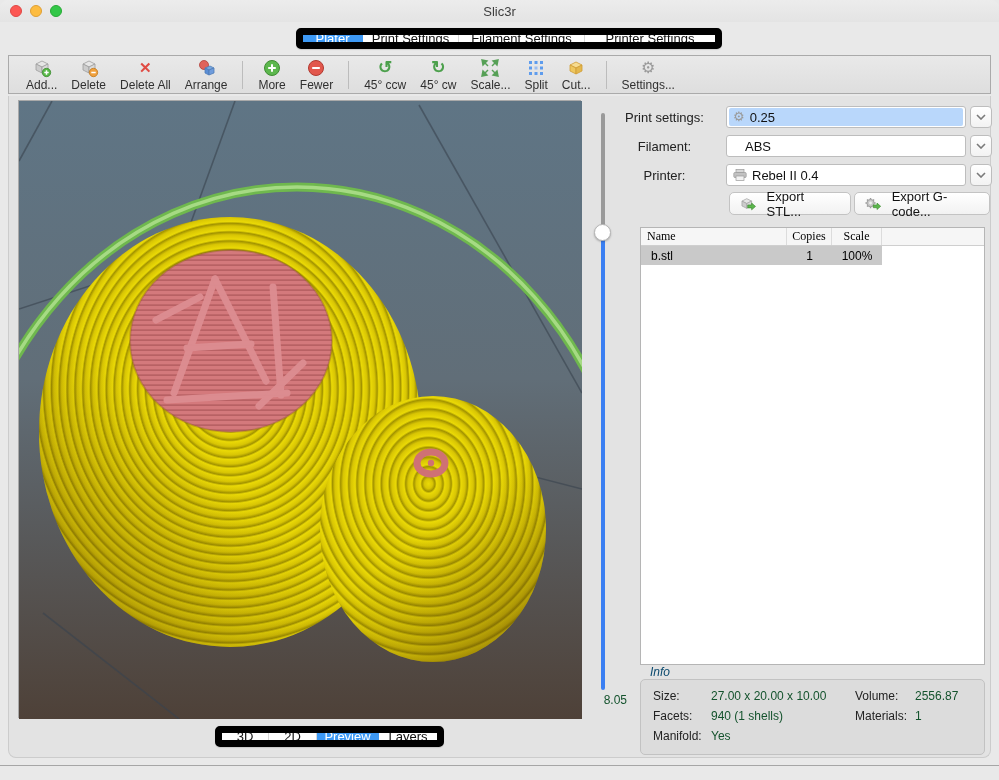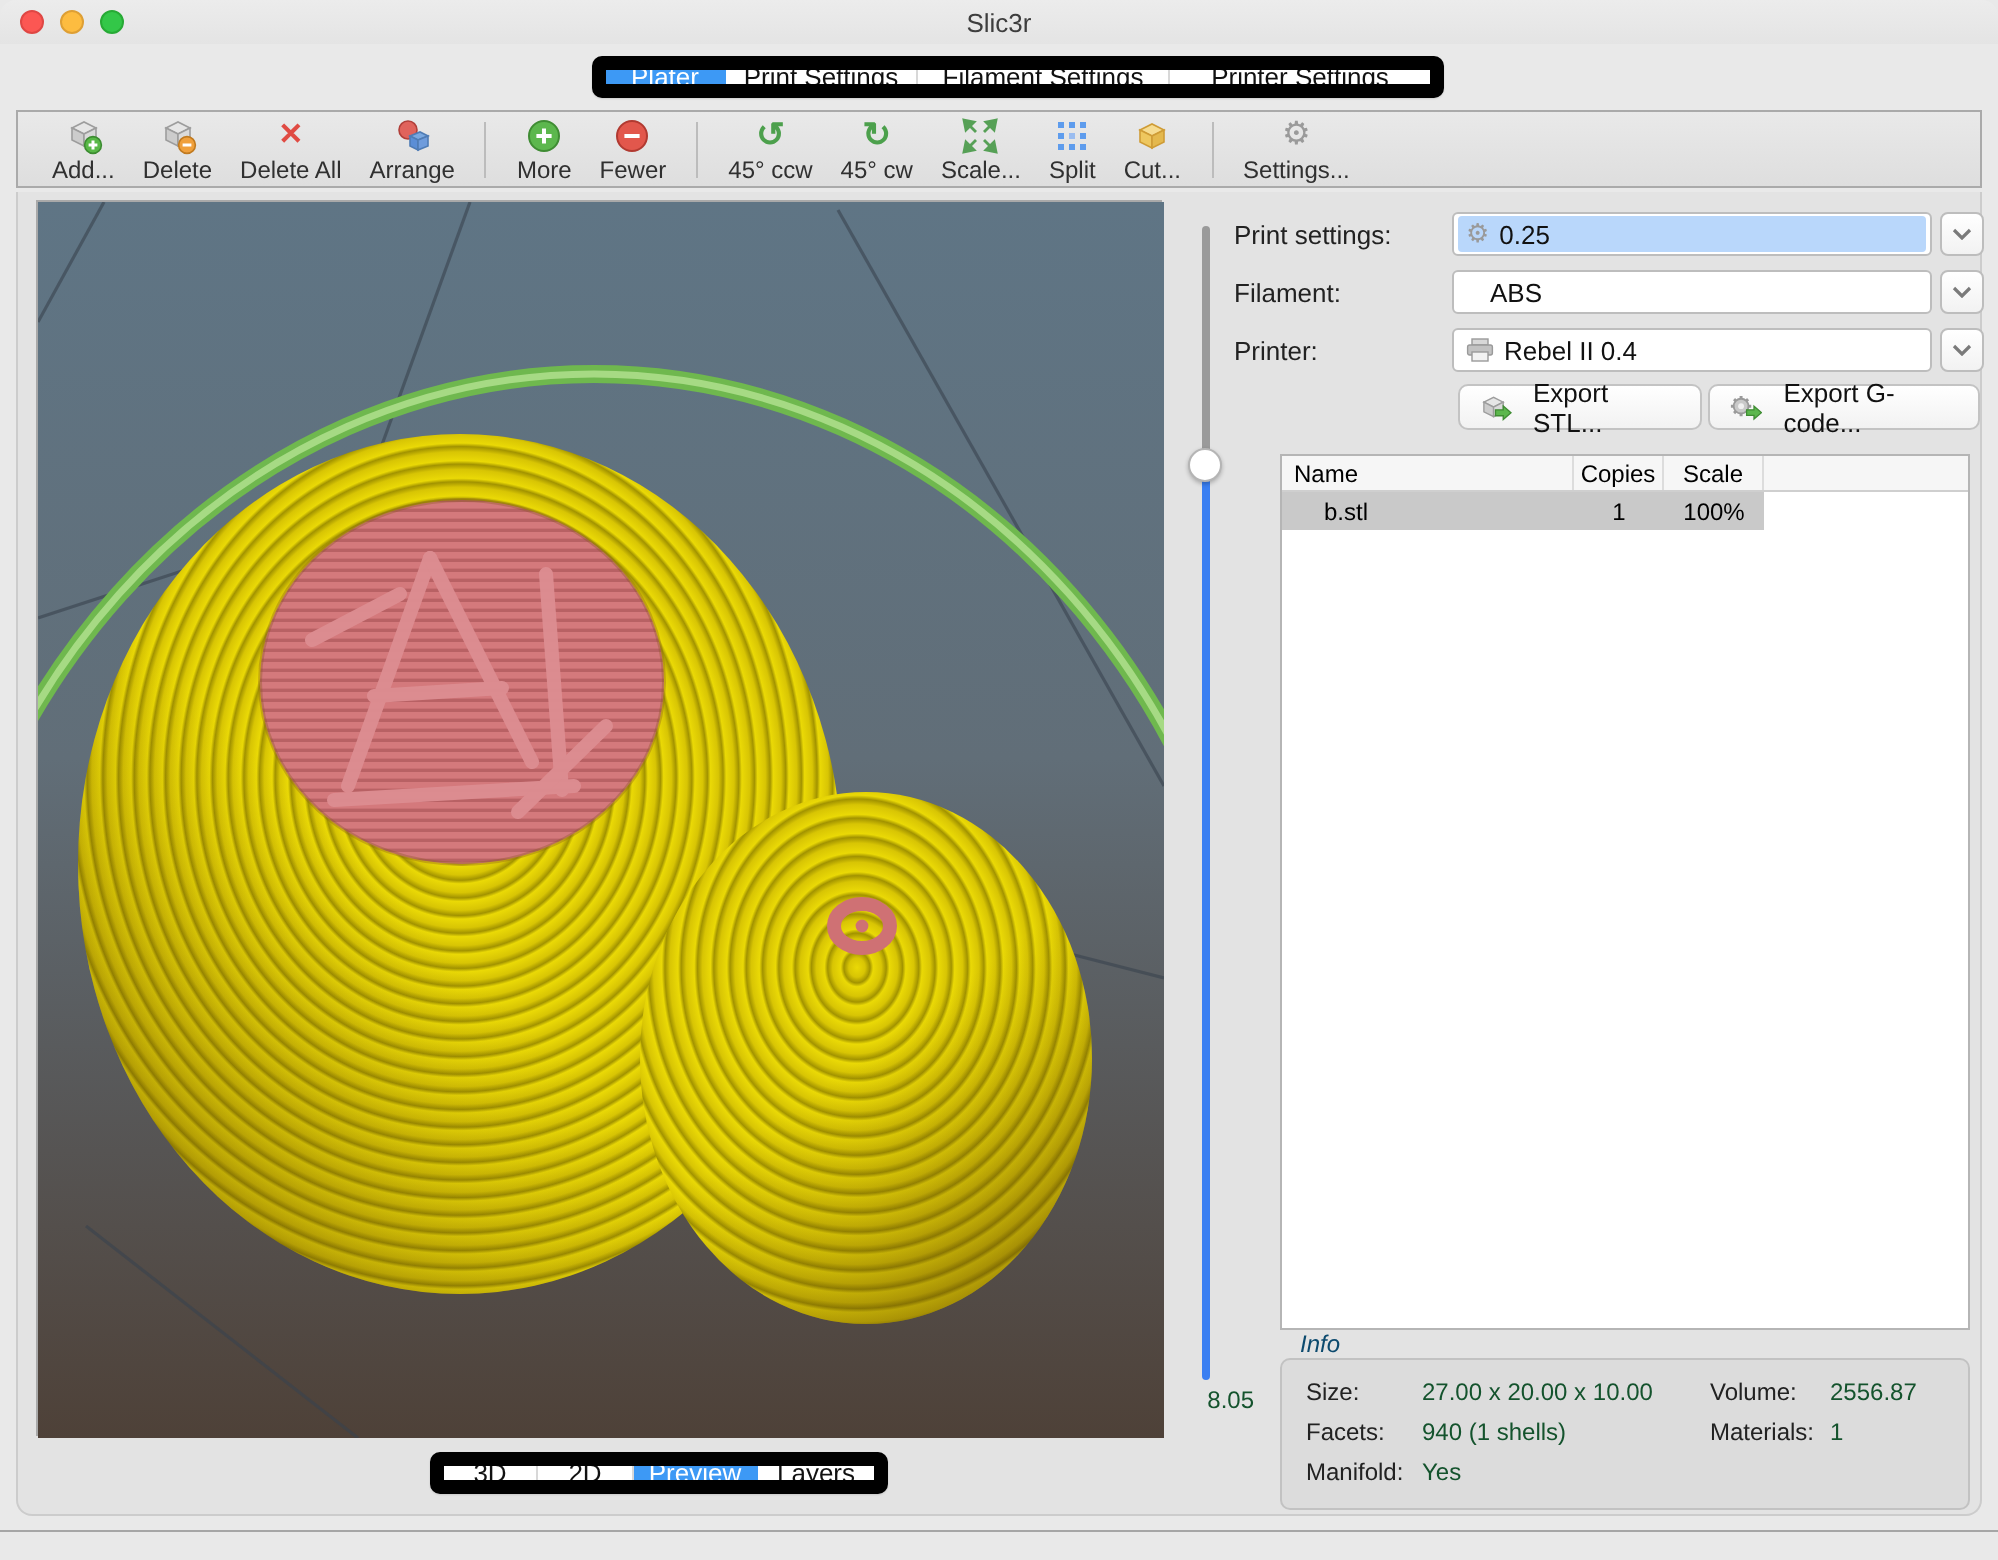--- a/index.html
+++ b/index.html
@@ -49,39 +49,39 @@
   .viewport { position:absolute; left:18px; top:100px; width:563px; height:618px; border:1px solid #a9a9a9; background:#5f7585; }
   .viewport svg { display:block; }
 
   
   .slider-track-gray { position:absolute; left:601px; top:113px; width:4px; height:120px; background:#9a9a9a; border-radius:2px; }
   .slider-track-blue { position:absolute; left:601px; top:233px; width:4px; height:457px; background:#3a7ff2; border-radius:2px; }
   .slider-thumb { position:absolute; left:594px; top:224px; width:17px; height:17px; background:#ffffff; border:1px solid #b5b5b5; border-radius:50%; box-shadow:0 1px 2px rgba(0,0,0,0.25); }
   .slider-value { position:absolute; left:583px; top:693px; width:44px; text-align:right; font-size:12px; color:#14532d; }
 
   
-  .combo-label { position:absolute; width:95px; text-align:left; font-size:13px; color:#222; }
+  .combo-label { position:absolute; width:95px; text-align:center; font-size:13px; color:#222; }
   .combo { position:absolute; left:726px; width:240px; height:22px; background:#ffffff; border:1px solid #bdbdbd; border-radius:3px; display:flex; align-items:center; font-size:13px; color:#111; }
   .combo .inner { display:flex; align-items:center; height:18px; margin:0 2px; padding:0 4px; border-radius:2px; flex:1; gap:5px; }
   .combo .inner.selected { background:#b9d7fb; }
   .combo .pad { padding-left:16px; }
   .chevron-btn { position:absolute; left:970px; width:22px; height:22px; background:linear-gradient(#ffffff,#f2f2f2); border:1px solid #bdbdbd; border-radius:4px; display:flex; align-items:center; justify-content:center; }
   .export-btn { position:absolute; top:192px; height:23px; background:linear-gradient(#ffffff,#f2f2f2); border:1px solid #c3c3c3; border-radius:5px; display:flex; align-items:center; justify-content:center; gap:11px; font-size:13px; color:#111; padding:0 10px; }
 
   
   .object-table { position:absolute; left:640px; top:227px; width:345px; height:438px; background:#ffffff; border:1px solid #b5b5b5; font-size:12px; color:#000; }
   .ot-header { display:flex; height:18px; background:#f6f6f6; border-bottom:1px solid #cfcfcf; align-items:center; }
-  .ot-hcell { height:100%; display:flex; align-items:center; border-right:1px solid #dcdcdc; }
+  .ot-hcell { height:100%; display:flex; align-items:center; border-right:1px solid #dcdcdc;font-family:Liberation Serif, serif; }
   .ot-hcell.name  { width:146px; padding-left:6px; }
   .ot-hcell.copies{ width:45px; justify-content:center; }
   .ot-hcell.scale { width:50px; justify-content:center; }
   .ot-hcell.rest  { flex:1; border-right:none; }
   .ot-row { display:flex; height:19px; align-items:center; }
   .ot-row.selected { background:linear-gradient(#c9c9c9,#c9c9c9) left/241px 100% no-repeat; }
-  .ot-cell.name  { width:146px; padding-left:21px; }
+  .ot-cell.name  { width:146px; padding-left:10px; }
   .ot-cell.copies{ width:45px; text-align:center; }
   .ot-cell.scale { width:50px; text-align:center; }
 
   
   .info-title { position:absolute; left:650px; top:665px; font-size:12px; color:#0c4a6e;font-style:italic; }
   .info-box { position:absolute; left:640px; top:679px; width:345px; height:76px; background:#dcdcdc; border:1px solid #c2c2c2; border-radius:5px; font-size:12px; color:#111; }
   .info-row { position:absolute; display:flex; }
   .ilabel { color:#222; }
   .ival { color:#14532d; }
 

